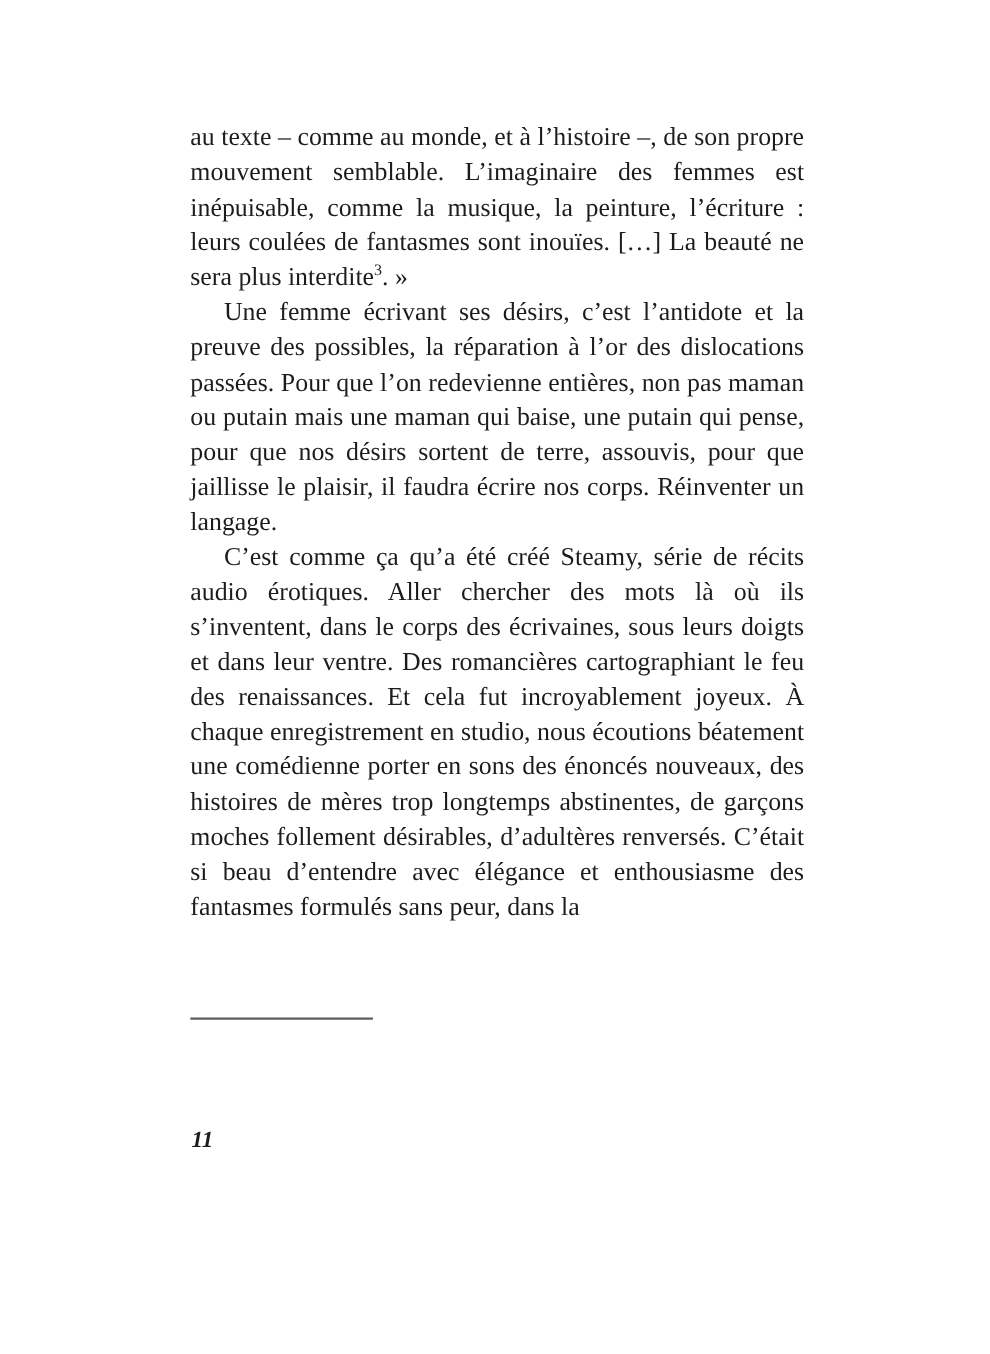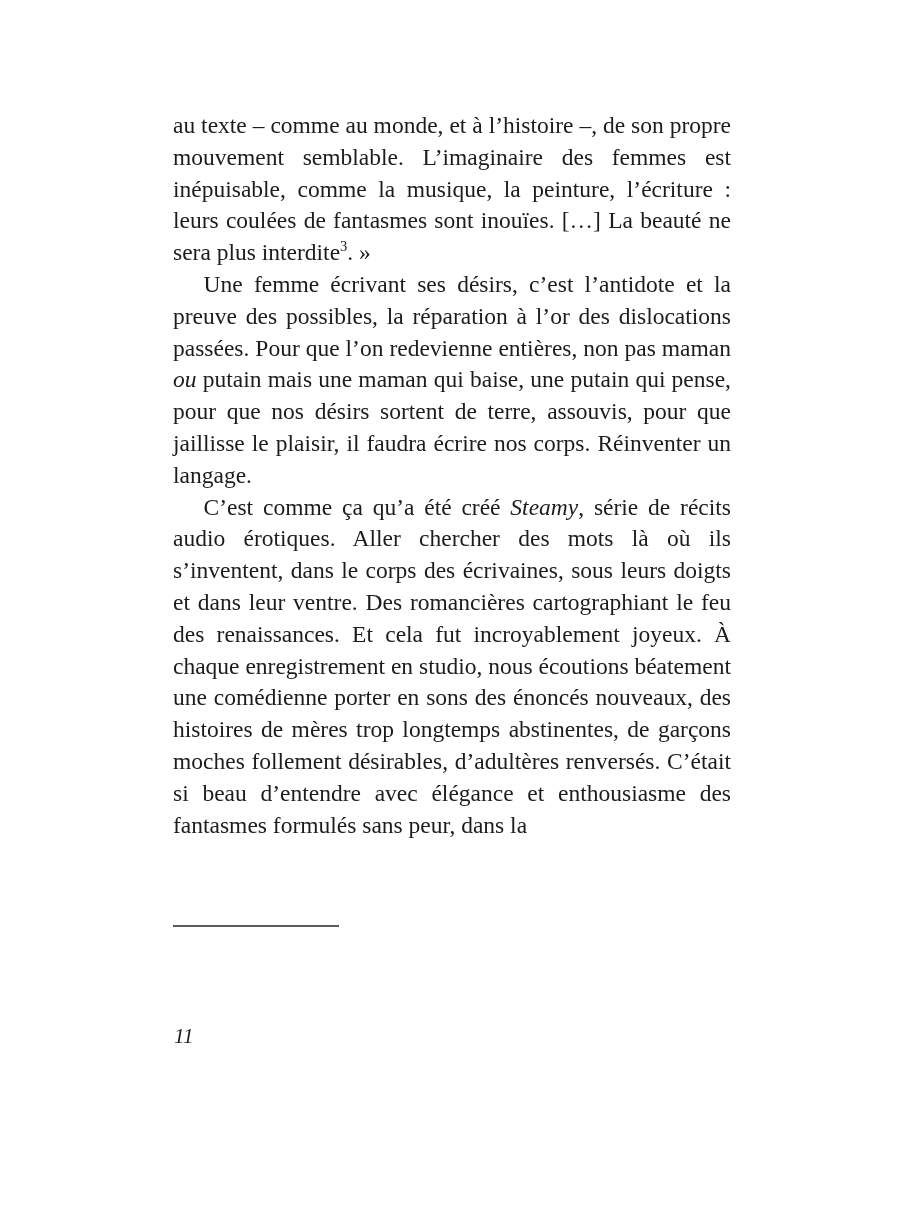--- a/index.html
+++ b/index.html
@@ -25,21 +25,21 @@
     line-height: 31.8px;
     text-align: justify;
   }
   .body-text p {
     margin: 0;
   }
   .body-text p.indented {
     text-indent: 1.3em;
   }
   .seg { font-style: normal; }
-  .seg.italic { font-style: italic; }
+  .seg.italic { }
   .seg.sup {
     vertical-align: super;
     font-size: 0.62em;
     line-height: 0;
   }
   .footnote-rule {
     position: absolute;
     left: 173px;
     top: 925px;
     width: 166px;
@@ -54,21 +54,21 @@
     font-size: 21px;
     line-height: 27px;
     font-style: italic;
   }
   .page-number {
     position: absolute;
     left: 174px;
     top: 1024px;
     font-size: 21px;
     font-style: italic;
-    font-weight: normal;
+    font-weight: bold;
   }
 </style>
 </head>
 <body>
 
 <div class="page">
 
   <main class="body-text">
 
     <p>

